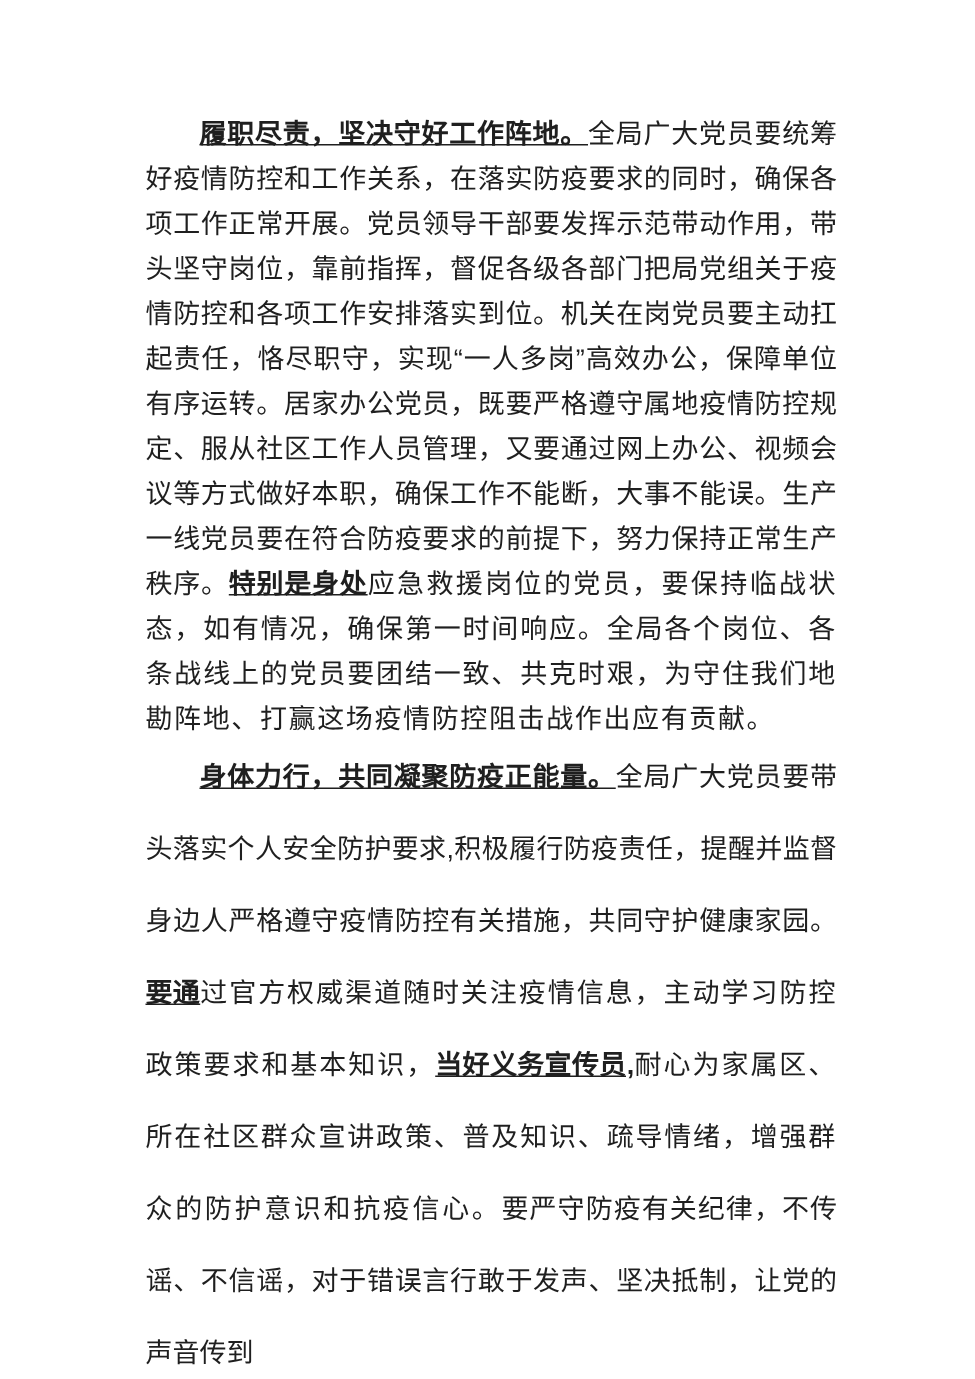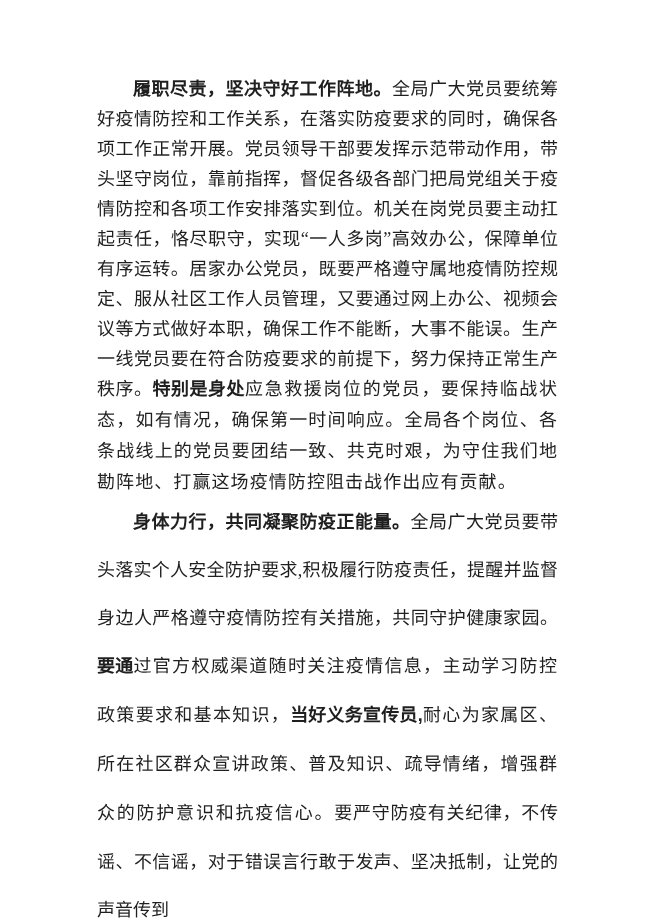--- a/index.html
+++ b/index.html
@@ -30,27 +30,28 @@
     text-align-last: left;
     text-indent: 2em;
     word-break: break-all;
   }
   p.para-0 { line-height: 30px; }
   p.para-1 { line-height: 48px; }
 
   .run-bold-sans {
     font-family: "Liberation Sans", sans-serif;
     font-weight: 700;
+    text-decoration: underline;
   }
   .run-sans {
-    font-family: Liberation Serif, serif;
+    font-family: Liberation Sans, sans-serif;
     font-weight: 400;
   }
   .run-kai {
-    font-family: Liberation Mono, monospace;
+    font-family: Liberation Serif, serif;
     font-weight: 400;
     letter-spacing: 0.06em;
   }
 </style>
 </head>
 <body>
 
 <div class="page">
   <div class="text-block" style="color: rgb(31, 31, 31);">
       <p class="para para-0"><span class="run-bold-sans">履职尽责，坚决守好工作阵地。</span><span class="run-sans">全局广大党员要统筹好疫情防控和工作关系，在落实防疫要求的同时，确保各项工作正常开展。党员领导干部要发挥示范带动作用，带头坚守岗位，靠前指挥，督促各级各部门把局党组关于疫情防控和各项工作安排落实到位。机关在岗党员要主动扛起责任，恪尽职守，实现“一人多岗”高效办公，保障单位有序运转。居家办公党员，既要严格遵守属地疫情防控规定、服从社区工作人员管理，又要通过网上办公、视频会议等方式做好本职，确保工作不能断，大事不能误。生产一线党员要在符合防疫要求的前提下，努力保持正常生产秩序。</span><span class="run-bold-sans">特别是身处</span><span class="run-kai">应急救援岗位的党员，要保持临战状态，如有情况，确保第一时间响应。全局各个岗位、各条战线上的党员要团结一致、共克时艰，为守住我们地勘阵地、打赢这场疫情防控阻击战作出应有贡献。</span></p>

